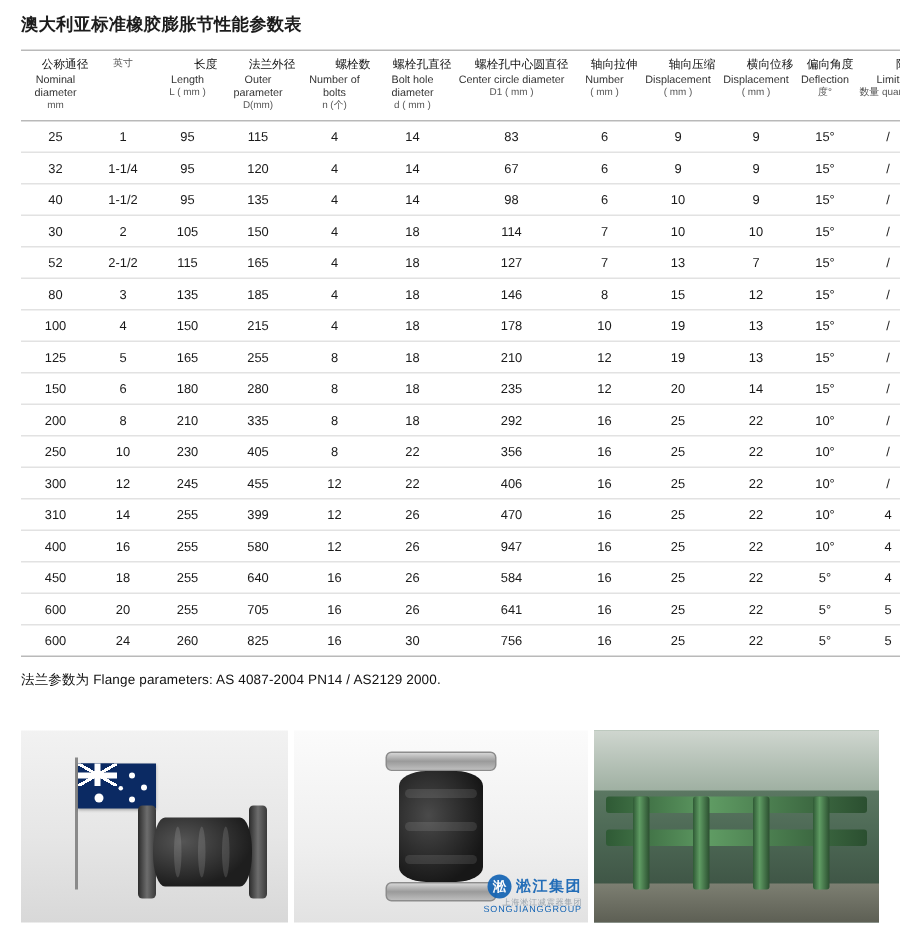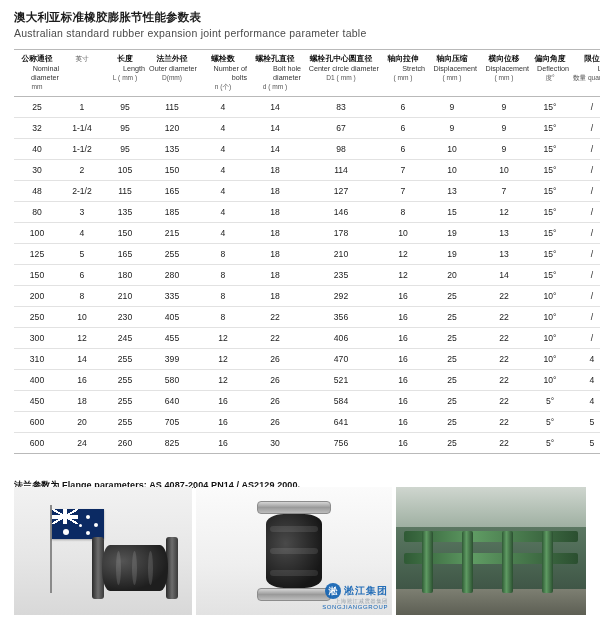--- a/index.html
+++ b/index.html
@@ -46,29 +46,29 @@
     padding: 4px 1px 5px 1px;
     vertical-align: top;
     border-top: 1px solid #b9b9b9;
     border-bottom: 1px solid #b9b9b9;
     text-align: center;
   }
   .h-cn {
     display: block;
     font-size: 7.8px;
     color: #111;
-    font-weight: bold;
+    font-weight: normal;
     line-height: 10px;
+    text-align: right;
   }
   .h-en {
     display: block;
     font-size: 7.2px;
     color: #333;
     line-height: 9px;
-    text-align: right;
   }
   .h-unit {
     display: block;
     font-size: 6.6px;
     color: #555;
     line-height: 9px;
   }
   table.spec tbody td {
     font-size: 8.6px;
     color: #1a1a1a;
@@ -80,24 +80,24 @@
     border-bottom: 1px solid #b9b9b9;
   }
   td.col-dn, td.col-inch {
     text-align: left;
     padding-left: 14px;
   }
   th.col-dn, th.col-inch {
     text-align: center;
   }
   .note {
-    margin-top: 25px;
+    margin-top: 9px;
     font-size: 9px;
     color: #111;
-    font-weight: bold;
+    font-weight: normal;
     letter-spacing: 0.1px;
   }
   .gallery {
     position: absolute;
     left: 14px;
     top: 487px;
     width: 572px;
     height: 128px;
     display: flex;
     gap: 4px;
@@ -299,21 +299,20 @@
     background: linear-gradient(180deg,#cfd6cf,#9fb0a2);
   }
 </style>
 </head>
 <body>
 
 <div class="page">
 
   <div class="header">
     <div class="title-cn">澳大利亚标准橡胶膨胀节性能参数表</div>
-    <div class="title-en">Australian standard rubber expansion joint performance parameter table</div>
   </div>
 
   <table class="spec">
     <colgroup>
       <col style="width:46px">
       <col style="width:44px">
       <col style="width:42px">
       <col style="width:52px">
       <col style="width:50px">
       <col style="width:54px">
@@ -336,41 +335,41 @@
           <span class="h-en"></span>
           <span class="h-unit">英寸</span>
         </th>
         <th>
           <span class="h-cn">长度</span>
           <span class="h-en">Length</span>
           <span class="h-unit">L ( mm )</span>
         </th>
         <th>
           <span class="h-cn">法兰外径</span>
-          <span class="h-en">Outer diameter</span>
+          <span class="h-en">Outer parameter</span>
           <span class="h-unit">D(mm)</span>
         </th>
         <th>
           <span class="h-cn">螺栓数</span>
           <span class="h-en">Number of bolts</span>
           <span class="h-unit">n (个)</span>
         </th>
         <th>
           <span class="h-cn">螺栓孔直径</span>
           <span class="h-en">Bolt hole diameter</span>
           <span class="h-unit">d ( mm )</span>
         </th>
         <th>
           <span class="h-cn">螺栓孔中心圆直径</span>
           <span class="h-en">Center circle diameter</span>
           <span class="h-unit">D1 ( mm )</span>
         </th>
         <th>
           <span class="h-cn">轴向拉伸</span>
-          <span class="h-en">Stretch</span>
+          <span class="h-en">Number</span>
           <span class="h-unit">( mm )</span>
         </th>
         <th>
           <span class="h-cn">轴向压缩</span>
           <span class="h-en">Displacement</span>
           <span class="h-unit">( mm )</span>
         </th>
         <th>
           <span class="h-cn">横向位移</span>
           <span class="h-en">Displacement</span>
@@ -439,21 +438,21 @@
           <td>4</td>
           <td>18</td>
           <td>114</td>
           <td>7</td>
           <td>10</td>
           <td>10</td>
           <td>15°</td>
           <td>/</td>
         </tr>
         <tr>
-          <td class="col-dn">48</td>
+          <td class="col-dn">52</td>
           <td class="col-inch">2-1/2</td>
           <td>115</td>
           <td>165</td>
           <td>4</td>
           <td>18</td>
           <td>127</td>
           <td>7</td>
           <td>13</td>
           <td>7</td>
           <td>15°</td>
@@ -571,21 +570,21 @@
           <td>10°</td>
           <td>4</td>
         </tr>
         <tr>
           <td class="col-dn">400</td>
           <td class="col-inch">16</td>
           <td>255</td>
           <td>580</td>
           <td>12</td>
           <td>26</td>
-          <td>521</td>
+          <td>947</td>
           <td>16</td>
           <td>25</td>
           <td>22</td>
           <td>10°</td>
           <td>4</td>
         </tr>
         <tr>
           <td class="col-dn">450</td>
           <td class="col-inch">18</td>
           <td>255</td>

